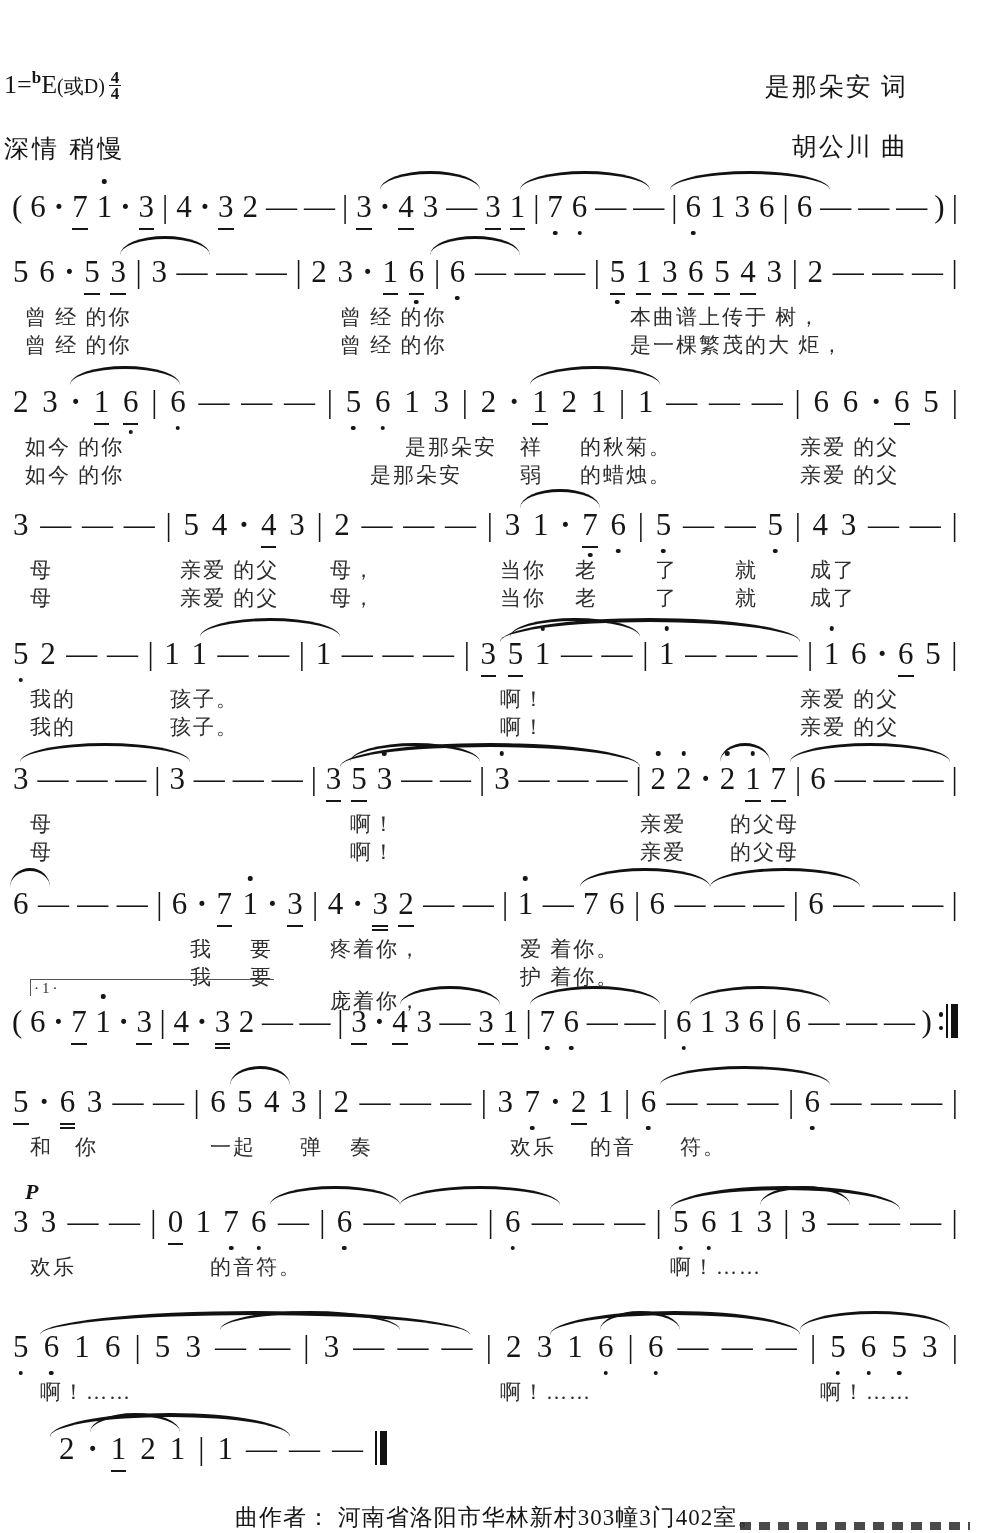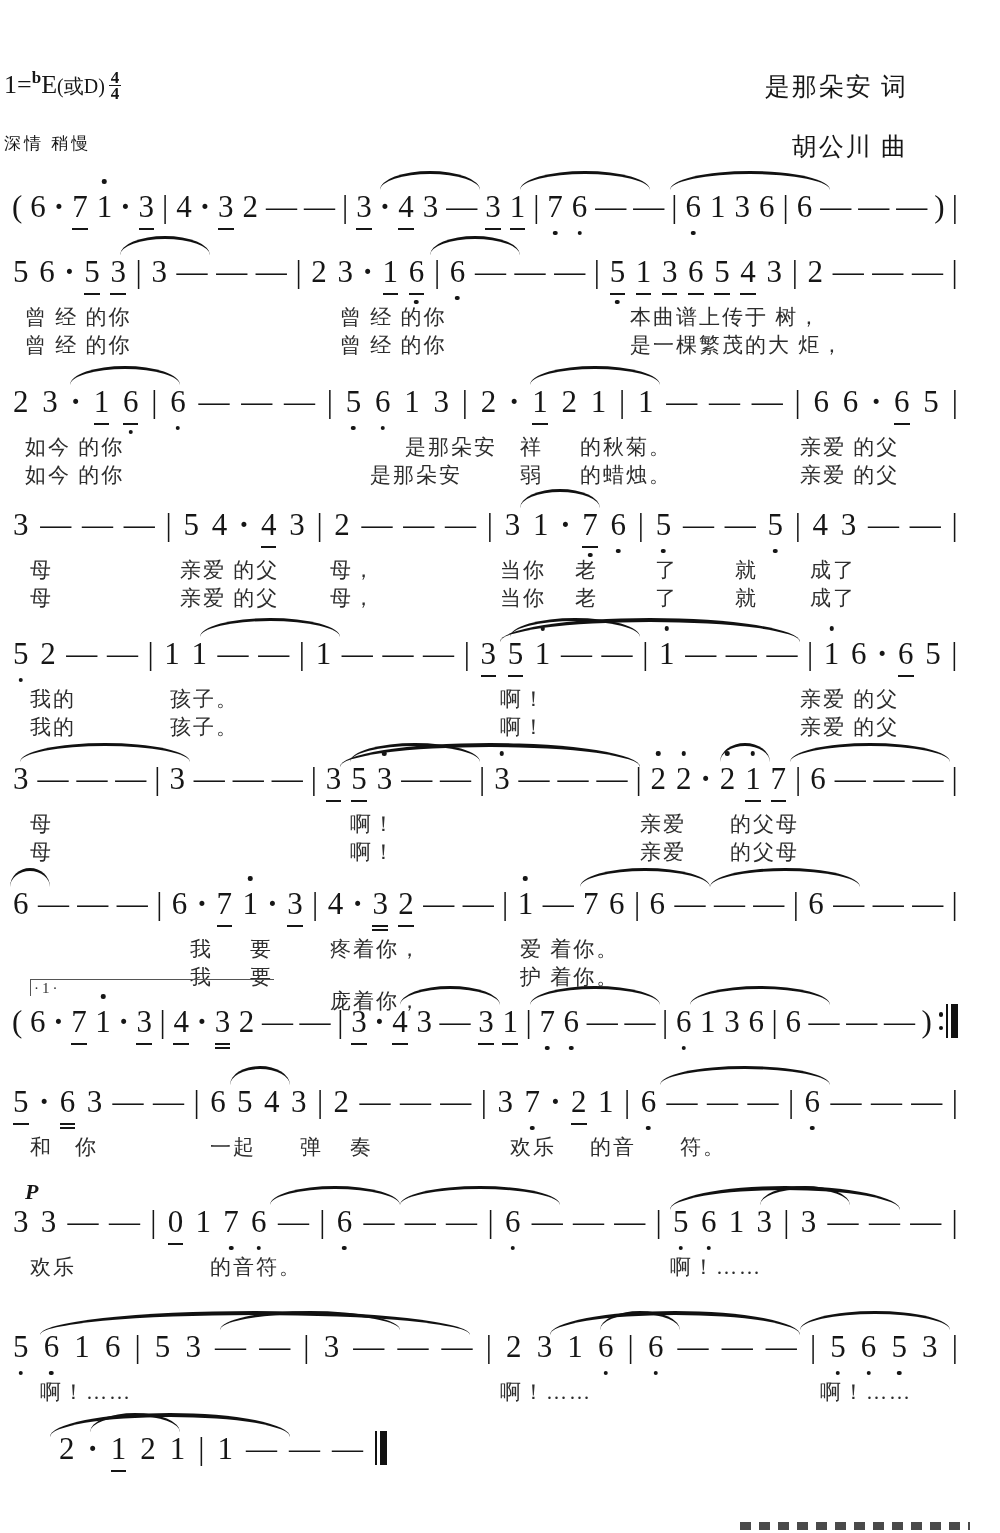--- a/index.html
+++ b/index.html
@@ -10,21 +10,21 @@
   .keysig{position:absolute;top:68px;left:4px;font-size:26px;}
   .keysig .flat{font-size:17px;vertical-align:super;font-weight:bold;}
   .keysig .alt{font-size:20px;}
   .frac{display:inline-block;vertical-align:-6px;margin-left:4px;text-align:center;
         font-size:17px;line-height:15px;font-weight:bold;}
   .frac i{display:block;font-style:normal;}
   .frac i:first-child{border-bottom:1.5px solid #161616;padding:0 2px;}
   .credit{position:absolute;font-size:25px;letter-spacing:2px;}
   .lyricist{top:70px;right:92px;}
   .composer{top:130px;right:92px;}
-  .tempo{position:absolute;top:132px;left:4px;font-size:17px;letter-spacing:3px;}
+  .tempo{position:absolute;top:132px;left:4px;font-size:25px;letter-spacing:3px;}
 
   .mline{position:absolute;left:0;right:0;}
   .notes{display:flex;justify-content:space-between;align-items:flex-start;
          padding:0 42px 0 12px;font-size:31px;line-height:38px;position:relative;}
   .mline.short .notes{justify-content:flex-start;gap:12px;max-width:330px;padding-left:58px;}
   .tok,.dash,.adot,.barline,.paren{position:relative;display:inline-block;font-family:"Liberation Serif",serif;}
   .dash{letter-spacing:0;}
   .adot{font-weight:bold;}
   .tok .g{display:inline-block;padding:0 1px;}
   .tok i{position:absolute;font-style:normal;}
@@ -666,14 +666,15 @@
           <span class="dash">—</span>
           <span class="dash">—</span>
           <span class="fin">
             <i class="thin"></i>
             <i class="thick"></i>
           </span>
         </div>
       </div>
     </div>
 
+  <div class="footer-note">曲作者： 河南省洛阳市华林新村303幢3门402室。</div>
   <div class="clip"></div>
 </div>
 
 </body></html>

